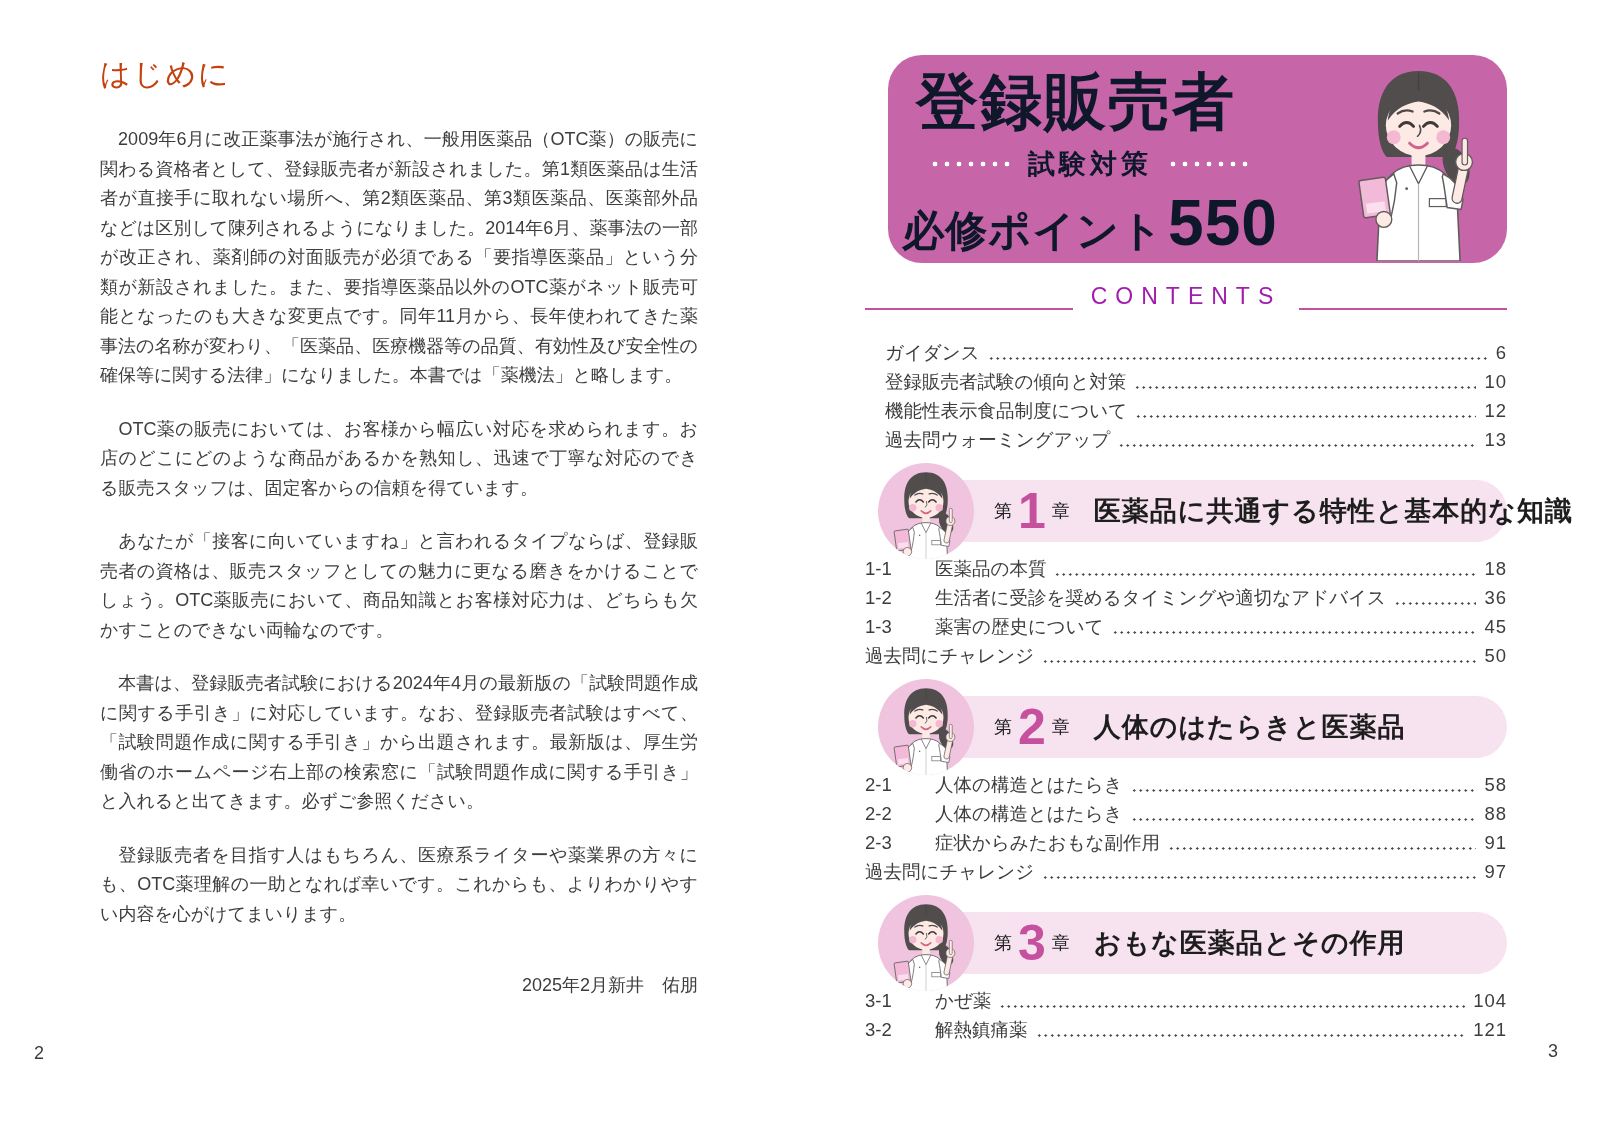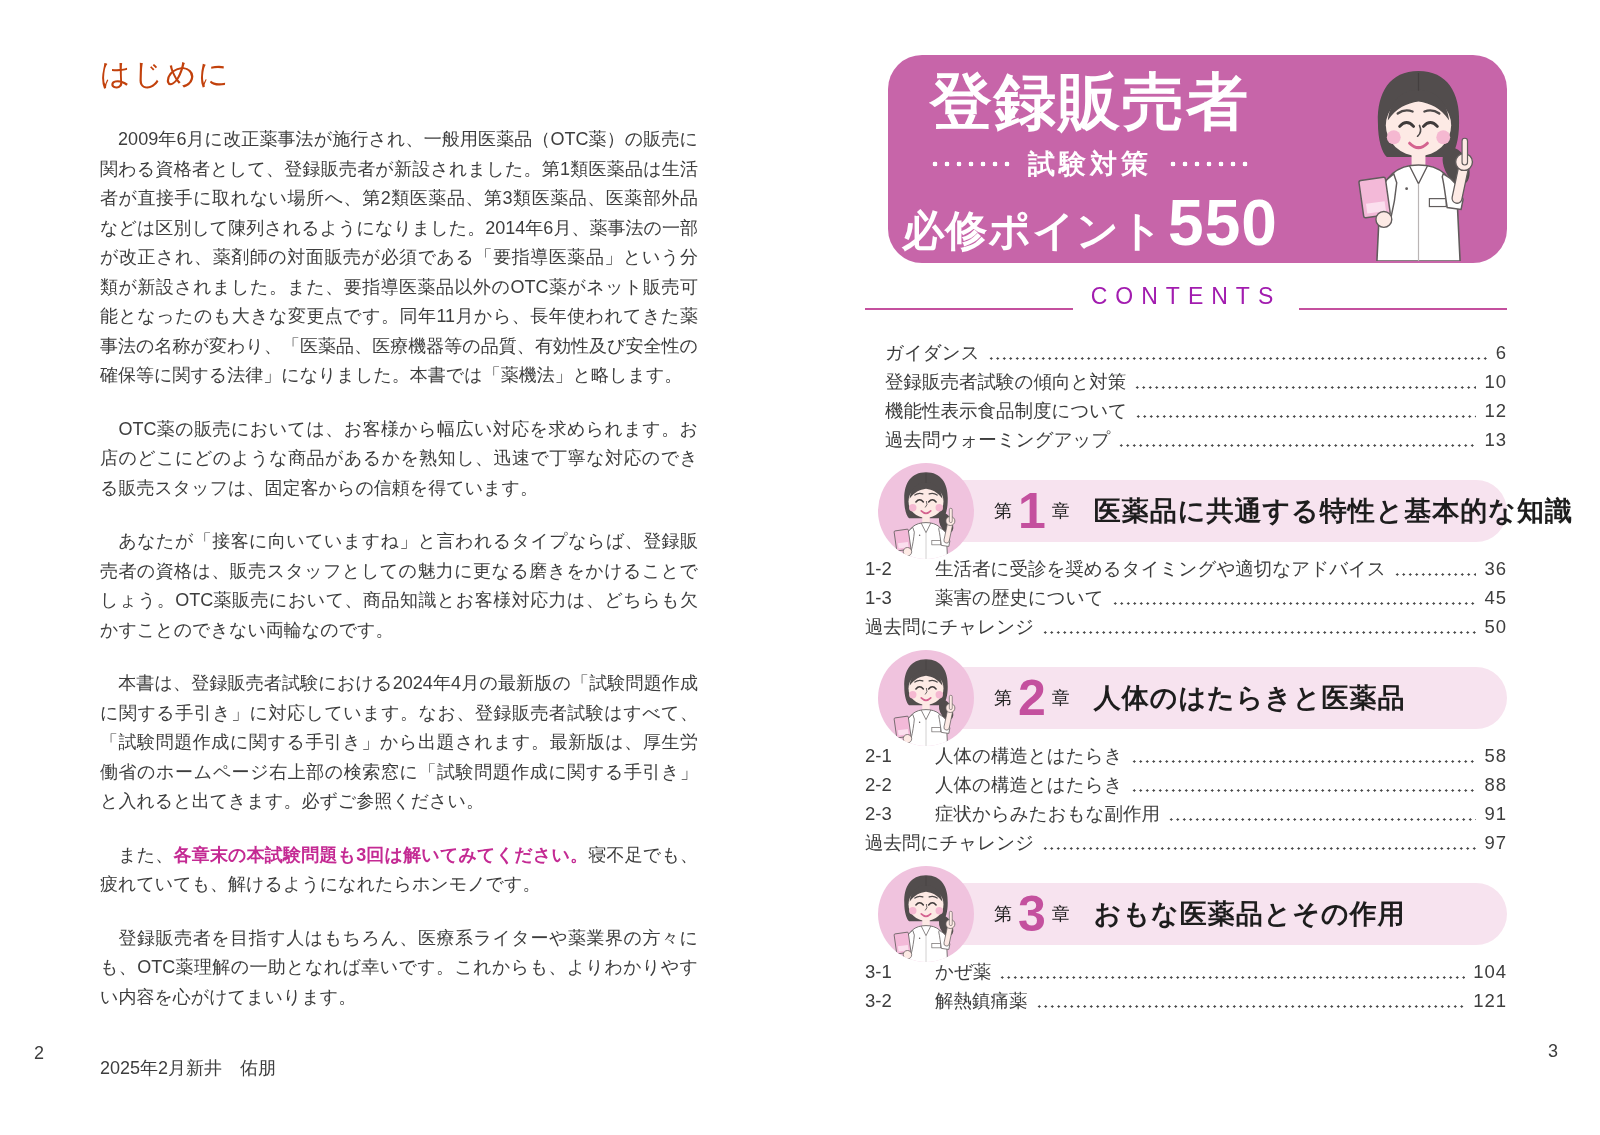--- a/index.html
+++ b/index.html
@@ -11,34 +11,34 @@
   
   .intro{position:absolute;left:100px;top:54px;width:598px;}
   .intro-title{
     margin:0 0 30px;font-size:30px;font-weight:500;color:#c2410c;letter-spacing:2px;
   }
   .para{
     margin:0 0 24px;font-size:18px;line-height:29.5px;text-align:justify;
     text-justify:inter-character;word-break:break-all;
   }
   .para .em{color:#c42a93;font-weight:bold;}
-  .sig-row{display:flex;justify-content:flex-start;margin-top:44px;font-size:18px;}
+  .sig-row{display:flex;justify-content:flex-end;margin-top:44px;font-size:18px;}
   .pgnum{position:absolute;font-size:18px;color:#3d3d3d;}
   .pgnum-left{left:34px;top:1043px;}
   .pgnum-right{left:1548px;top:1041px;}
 
   
   .rpage{position:absolute;left:865px;top:55px;width:642px;}
 
   
   .cover-box{
     position:relative;margin-left:23px;width:619px;height:208px;
     background:#c765a9;border-radius:34px;
   }
-  .cover-text{position:absolute;left:28px;top:14px;width:348px;text-align:center;color:#ffffff;}
+  .cover-text{position:absolute;left:28px;top:14px;width:348px;color:#0f172a;}
   .cover-title{font-size:62px;font-weight:bold;letter-spacing:2px;line-height:1.08;white-space:nowrap;}
   .cover-subrow{display:flex;align-items:center;justify-content:center;gap:12px;margin-top:10px;}
   .wdots{
     width:90px;height:6px;
     background-image:radial-gradient(circle,#fff 2.3px,transparent 2.6px);
     background-size:12px 6px;background-repeat:repeat-x;background-position:center;
   }
   .cover-subtitle{font-size:27px;font-weight:bold;letter-spacing:4px;white-space:nowrap;}
   .cover-seriesrow{display:flex;align-items:baseline;justify-content:center;margin-top:4px;}
   .cover-series{font-size:42px;font-weight:bold;letter-spacing:1px;white-space:nowrap;}
@@ -130,21 +130,20 @@
   </defs>
 </svg>
 
 <section class="intro">
   <h1 class="intro-title">はじめに</h1>
   <div>
       <p class="para"><span>　2009年6月に改正薬事法が施行され、一般用医薬品（OTC薬）の販売に関わる資格者として、登録販売者が新設されました。第1類医薬品は生活者が直接手に取れない場所へ、第2類医薬品、第3類医薬品、医薬部外品などは区別して陳列されるようになりました。2014年6月、薬事法の一部が改正され、薬剤師の対面販売が必須である「要指導医薬品」という分類が新設されました。また、要指導医薬品以外のOTC薬がネット販売可能となったのも大きな変更点です。同年11月から、長年使われてきた薬事法の名称が変わり、「医薬品、医療機器等の品質、有効性及び安全性の確保等に関する法律」になりました。本書では「薬機法」と略します。</span></p>
       <p class="para"><span>　OTC薬の販売においては、お客様から幅広い対応を求められます。お店のどこにどのような商品があるかを熟知し、迅速で丁寧な対応のできる販売スタッフは、固定客からの信頼を得ています。</span></p>
       <p class="para"><span>　あなたが「接客に向いていますね」と言われるタイプならば、登録販売者の資格は、販売スタッフとしての魅力に更なる磨きをかけることでしょう。OTC薬販売において、商品知識とお客様対応力は、どちらも欠かすことのできない両輪なのです。</span></p>
       <p class="para"><span>　本書は、登録販売者試験における2024年4月の最新版の「試験問題作成に関する手引き」に対応しています。なお、登録販売者試験はすべて、「試験問題作成に関する手引き」から出題されます。最新版は、厚生労働省のホームページ右上部の検索窓に「試験問題作成に関する手引き」と入れると出てきます。必ずご参照ください。</span></p>
-      <p class="para"><span>　また、</span><span class="em">各章末の本試験問題も3回は解いてみてください。</span><span>寝不足でも、疲れていても、解けるようになれたらホンモノです。</span></p>
       <p class="para"><span>　登録販売者を目指す人はもちろん、医療系ライターや薬業界の方々にも、OTC薬理解の一助となれば幸いです。これからも、よりわかりやすい内容を心がけてまいります。</span></p>
     </div>
   <div class="sig-row">
     <span>2025年2月</span>
     <span>新井　佑朋</span>
   </div>
 </section>
 <div class="pgnum pgnum-left">2</div>
 
 <section class="rpage">
@@ -204,20 +203,26 @@
               <use href="#pharmacist"></use>
             </svg>
           </div>
           <span class="ch-small">第</span>
           <span class="ch-num">1</span>
           <span class="ch-small">章</span>
           <span class="ch-title">医薬品に共通する特性と基本的な知識</span>
         </div>
         <div class="chapter-rows">
           <div class="chapter-row">
+            <span class="row-num">1-1</span>
+            <span class="toc-label">医薬品の本質</span>
+            <span class="toc-dots"></span>
+            <span class="toc-page">18</span>
+          </div>
+          <div class="chapter-row">
             <span class="row-num">1-2</span>
             <span class="toc-label">生活者に受診を奨めるタイミングや適切なアドバイス</span>
             <span class="toc-dots"></span>
             <span class="toc-page">36</span>
           </div>
           <div class="chapter-row">
             <span class="row-num">1-3</span>
             <span class="toc-label">薬害の歴史について</span>
             <span class="toc-dots"></span>
             <span class="toc-page">45</span>

